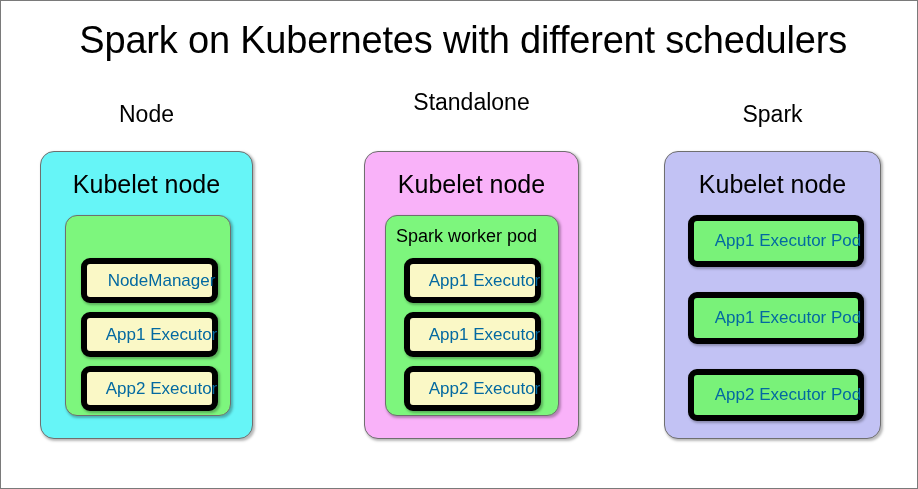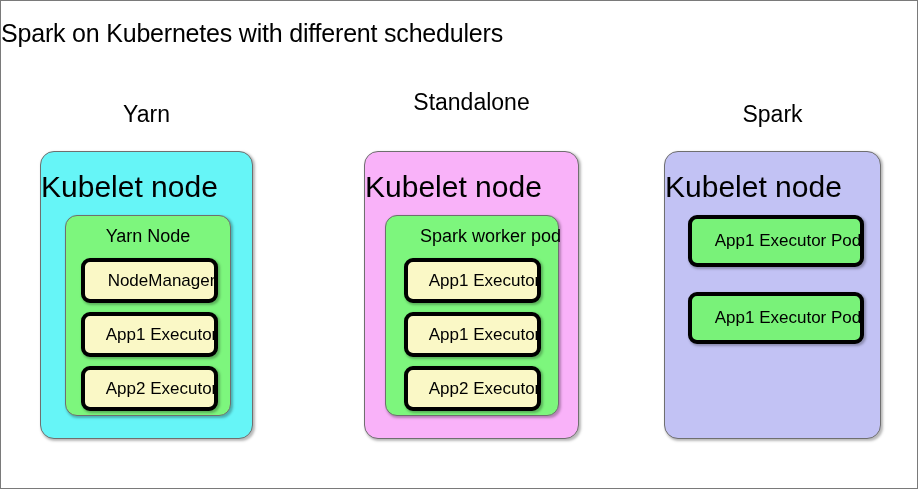--- a/index.html
+++ b/index.html
@@ -18,22 +18,22 @@
     background: #ffffff;
     border: 1px solid #7a7a7a;
     box-sizing: border-box;
     overflow: hidden;
   }
   .title {
     position: absolute;
     left: 0;
     top: 18px;
     width: 846px;
-    text-align: left;
-    font-size: 25px;
+    text-align: right;
+    font-size: 38px;
     color: #000000;
     letter-spacing: -0.2px;
     white-space: nowrap;
   }
   .col-label {
     position: absolute;
     text-align: center;
     font-size: 23px;
     color: #000000;
     white-space: nowrap;
@@ -54,21 +54,22 @@
   }
   .outer.c1 { left: 39px;  width: 213px; background: #66f5f7; }
   .outer.c2 { left: 363px; width: 215px; background: #f9b2f9; }
   .outer.c3 { left: 663px; width: 217px; background: #c2c2f4; }
 
   .outer-title {
     position: absolute;
     left: 0;
     right: 0;
     top: 18px;
-    font-size: 30px;
+    text-align: center;
+    font-size: 25px;
     color: #000000;
     white-space: nowrap;
   }
 
   
   .mid {
     position: absolute;
     border: 1px solid #6f6f6f;
     border-radius: 12px;
     box-sizing: border-box;
@@ -79,33 +80,33 @@
   .mid.c2 { left: 20px; top: 63px; width: 174px; height: 201px; }
 
   .mid-title {
     position: absolute;
     top: 10px;
     font-size: 18px;
     color: #000000;
     white-space: nowrap;
   }
   .mid-title.c1 { left: 0; right: 0; text-align: center; }
-  .mid-title.c2 { left: 10px; text-align: left; margin-left: 24px; }
+  .mid-title.c2 { left: 10px; text-align: left; }
 
   
   .leaf {
     position: absolute;
-    border: 4px solid #000000;
+    border: 6px solid #000000;
     border-radius: 9px;
     box-sizing: border-box;
     display: flex;
     align-items: center;
     justify-content: center;
     font-size: 17px;
-    color: #000000;
+    color: #0369a1;
     white-space: nowrap;
     box-shadow: 1.5px 1.5px 2.5px rgba(0,0,0,0.28);
     padding-left: 24px;
   }
   .leaf.yellow { background: #faf8c6; }
   .leaf.green  { background: #79f279; font-size: 17px; }
 
   
   .mid.c1 .leaf { left: 15px; width: 137px; height: 45px; }
   .mid.c1 .leaf.i0 { top: 42px; }
@@ -134,27 +135,26 @@
     white-space: nowrap;
   }
 </style>
 </head>
 <body>
 
 <div class="canvas">
 
   <div class="title">Spark on Kubernetes with different schedulers</div>
 
-  <div class="col-label c1">Yarn</div>
+  <div class="col-label c1">Node</div>
 
   <div class="outer c1">
     <div class="outer-title">Kubelet node</div>
 
     <div class="mid c1">
-      <div class="mid-title c1">Yarn Node</div>
 
       <div class="leaf yellow i0">NodeManager</div>
       <div class="leaf yellow i1">App1 Executor</div>
       <div class="leaf yellow i2">App2 Executor</div>
     </div>
   </div>
 
   <div class="col-label c2">Standalone</div>
 
   <div class="outer c2">
@@ -169,16 +169,17 @@
     </div>
   </div>
 
   <div class="col-label c3">Spark</div>
 
   <div class="outer c3">
     <div class="outer-title">Kubelet node</div>
 
     <div class="leaf green i0">App1 Executor Pod</div>
     <div class="leaf green i1">App1 Executor Pod</div>
+    <div class="leaf green i2">App2 Executor Pod</div>
   </div>
 
 
 </div>
 
 </body></html>

